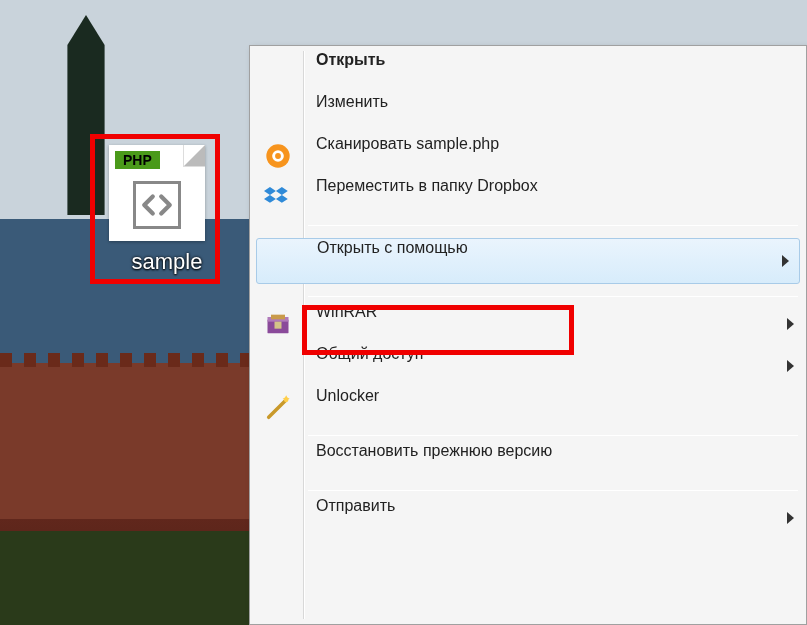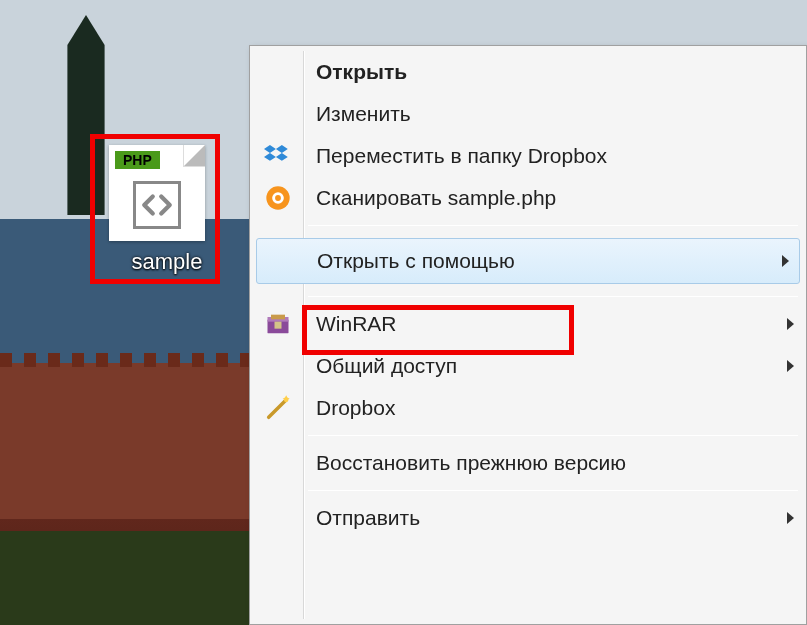--- a/index.html
+++ b/index.html
@@ -37,21 +37,21 @@
       text-shadow: 0 1px 2px #000, 0 0 3px #000; padding-left: 24px; }
 
     
     .ctx {
       position:absolute; left:249px; top:45px; right:0; bottom:0;
       background:#f5f5f5; border:1px solid #a0a0a0;
       box-shadow: 3px 3px 6px rgba(0,0,0,.25);
       padding: 5px 2px;
     }
     .ctx .rail { position:absolute; left:53px; top:5px; bottom:5px; width:1px; background:#d8d8d8; box-shadow: 1px 0 0 #fff; }
-    .mi { position:relative; display:flex; align-items:center; height:42px; padding-left:64px; padding-right:28px; font-size:21px; color:#222; }
+    .mi { position:relative; display:flex; height:42px; padding-left:64px; padding-right:28px; font-size:16px; color:#222; }
     .mi.bold { font-weight:700; }
     .mi .ico { position:absolute; left:12px; top:50%; transform:translateY(-50%); width:28px; height:28px; display:flex; align-items:center; justify-content:center; }
     .mi .arrow { position:absolute; right:10px; top:50%; transform:translateY(-50%); width:0; height:0;
       border-left:7px solid #333; border-top:6px solid transparent; border-bottom:6px solid transparent; }
     .mi.hover { background: linear-gradient(#eaf4fd,#d7ecfb); border:1px solid #a8cbe8; border-radius:3px; margin:12px 4px; padding-left:60px; height:46px; }
     .mi.highlight-box { position:relative; }
     .red-overlay { position:absolute; left:302px; top:305px; width:272px; height:50px; border:5px solid #f00000; pointer-events:none; z-index:5; }
     .sep { height:1px; margin:6px 6px 6px 56px; background:#d0d0d0; border-bottom:1px solid #fff; }
   </style>
 </head>
@@ -84,36 +84,36 @@
     <span>Открыть</span>
   </div>
 
 
   <div class="mi">
     <span>Изменить</span>
   </div>
 
   <div class="mi">
     <span class="ico">
-      <svg viewBox="0 0 24 24" fill="#2f8ad8">
-          <path d="M6 2l6 4-6 4-6-4z M18 2l6 4-6 4-6-4z M6 10l6 4-6 4-6-4z M18 10l6 4-6 4-6-4z" transform="scale(.85) translate(0 1)"></path>
-        </svg>
-    </span>
-    <span>Переместить в папку Dropbox</span>
-  </div>
-
-  <div class="mi">
-    <span class="ico">
       <svg viewBox="0 0 24 24">
           <circle cx="12" cy="12" r="10" fill="#f7941d"></circle>
           <circle cx="12" cy="12" r="5" fill="#fff"></circle>
           <circle cx="12" cy="12" r="2.5" fill="#f7941d"></circle>
         </svg>
     </span>
     <span>Сканировать sample.php</span>
+  </div>
+
+  <div class="mi">
+    <span class="ico">
+      <svg viewBox="0 0 24 24" fill="#2f8ad8">
+          <path d="M6 2l6 4-6 4-6-4z M18 2l6 4-6 4-6-4z M6 10l6 4-6 4-6-4z M18 10l6 4-6 4-6-4z" transform="scale(.85) translate(0 1)"></path>
+        </svg>
+    </span>
+    <span>Переместить в папку Dropbox</span>
   </div>
 
   <div class="sep"></div>
 
   <div class="mi hover highlight-box">
     <span>Открыть с помощью</span>
     <span class="arrow"></span>
   </div>
 
   <div class="sep"></div>
@@ -137,21 +137,21 @@
   </div>
 
   <div class="mi">
     <span class="ico">
       <svg viewBox="0 0 24 24">
           <line x1="4" y1="20" x2="18" y2="6" stroke="#c9992a" stroke-width="3" stroke-linecap="round"></line>
           <circle cx="19" cy="5" r="2" fill="#ffcf4a"></circle>
           <path d="M19 1l1 2 2 1-2 1-1 2-1-2-2-1 2-1z" fill="#ffcf4a"></path>
         </svg>
     </span>
-    <span>Dropbox</span>
+    <span>Unlocker</span>
   </div>
 
   <div class="sep"></div>
 
   <div class="mi">
     <span>Восстановить прежнюю версию</span>
   </div>
 
   <div class="sep"></div>
 

